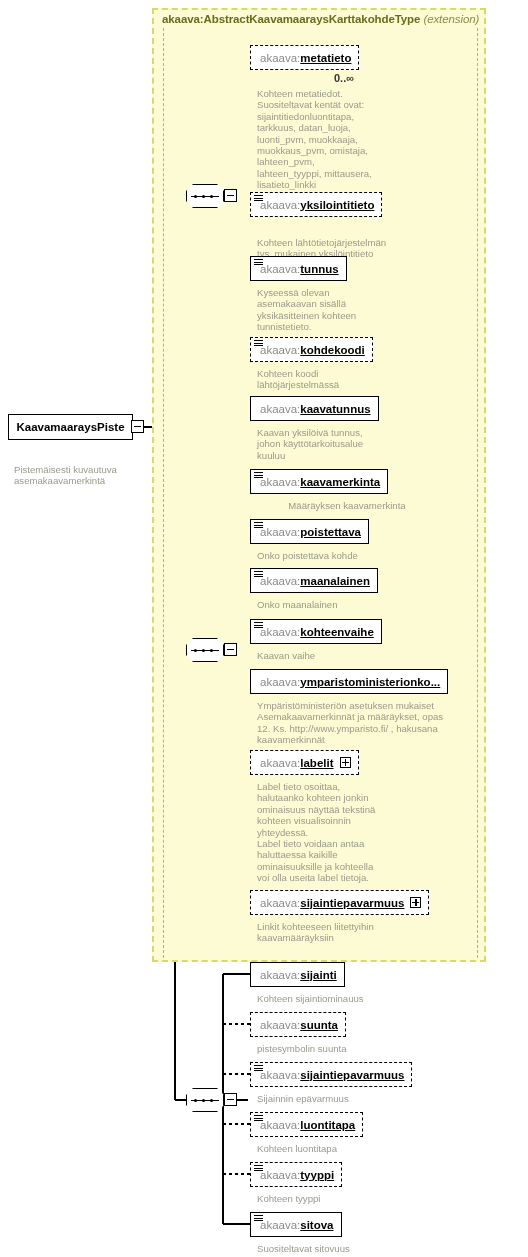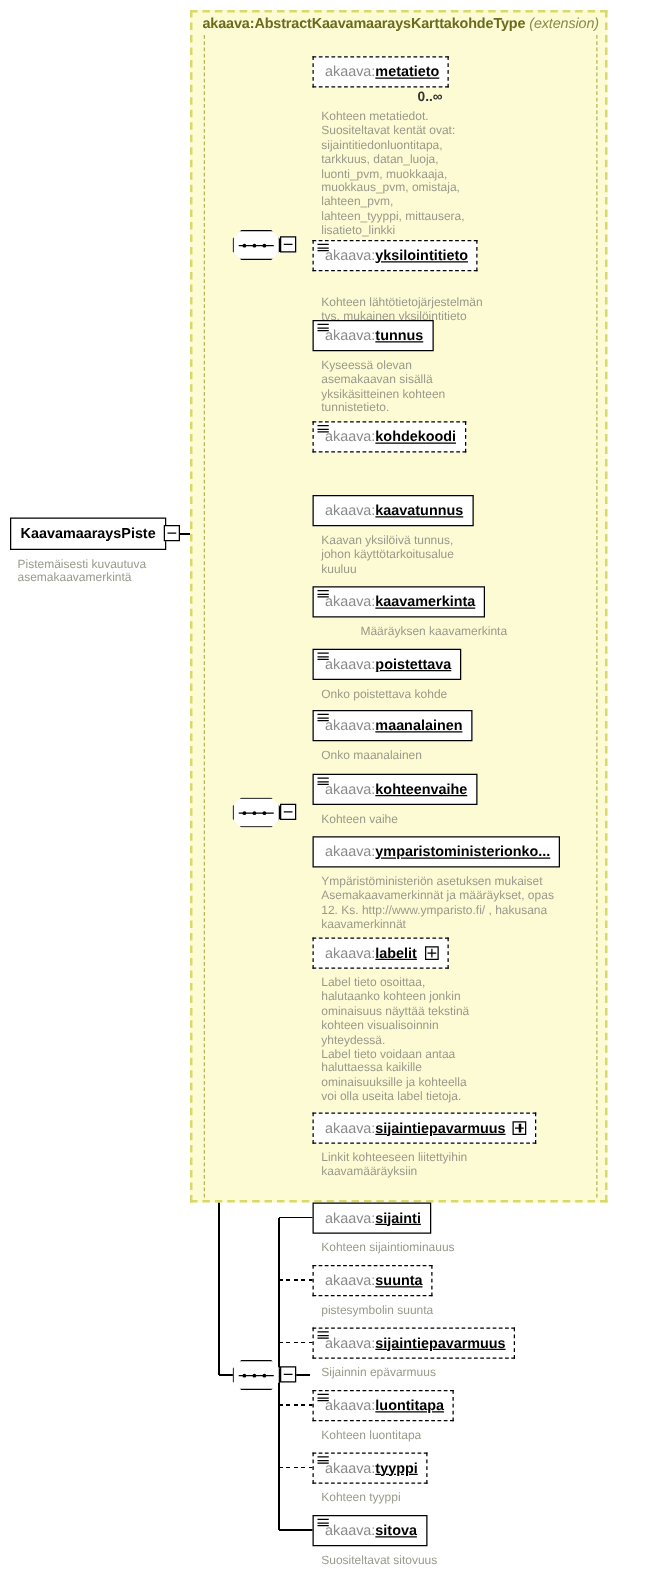--- a/index.html
+++ b/index.html
@@ -254,21 +254,21 @@
   <div class="ext-guide" style="left:477px; top:28px; height:930px;"></div>
   <div class="ext-title">
     <span>akaava:AbstractKaavamaaraysKarttakohdeType</span>
     <span class="plain">(extension)</span>
   </div>
 
   <div class="root">
     <span>KaavamaaraysPiste</span>
   </div>
   <div class="rootsq"></div>
-  <div class="ann" style="left:14px; top:446px; width:140px;">Pistemäisesti kuvautuva
+  <div class="ann" style="left:14px; top:464px; width:140px;">Pistemäisesti kuvautuva
 asemakaavamerkintä</div>
 
   <div class="seqnode" style="left:186px; top:184px;">
     <div class="octsh"></div>
     <div class="oct"></div>
     <div class="bar"></div>
     <div class="dots">
       <b style="left:0"></b>
         <b style="left:8px"></b>
         <b style="left:16px"></b>
@@ -354,20 +354,22 @@
     <div class="el opt" style="position:relative;">
       <span class="seqmark">
           <i></i>
           <i></i>
           <i></i>
         </span>
       <span class="ns">akaava:</span>
         <span class="nm">kohdekoodi</span>
     </div>
   </div>
+  <div class="ann" style="left:257px; top:368px; width:160px;">Kohteen koodi
+lähtöjärjestelmässä</div>
 
   <div class="el-wrap" style="left:250px; top:396px;">
     <div class="el" style="position:relative;">
       <span class="ns">akaava:</span>
         <span class="nm">kaavatunnus</span>
     </div>
   </div>
   <div class="ann" style="left:257px; top:427px; width:170px;">Kaavan yksilöivä tunnus,
 johon käyttötarkoitusalue
 kuuluu</div>
@@ -415,21 +417,21 @@
     <div class="el" style="position:relative;">
       <span class="seqmark">
           <i></i>
           <i></i>
           <i></i>
         </span>
       <span class="ns">akaava:</span>
         <span class="nm">kohteenvaihe</span>
     </div>
   </div>
-  <div class="ann" style="left:257px; top:650px; width:180px;">Kohteen vaihe</div>
+  <div class="ann" style="left:257px; top:650px; width:180px;">Kaavan vaihe</div>
 
   <div class="el-wrap" style="left:250px; top:669px;">
     <div class="el" style="position:relative;">
       <span class="ns">akaava:</span>
         <span class="nm">ymparistoministerionko...</span>
     </div>
   </div>
   <div class="ann" style="left:257px; top:700px; width:230px;">Ympäristöministeriön asetuksen mukaiset
 Asemakaavamerkinnät ja määräykset, opas
 12. Ks. http://www.ymparisto.fi/ , hakusana

